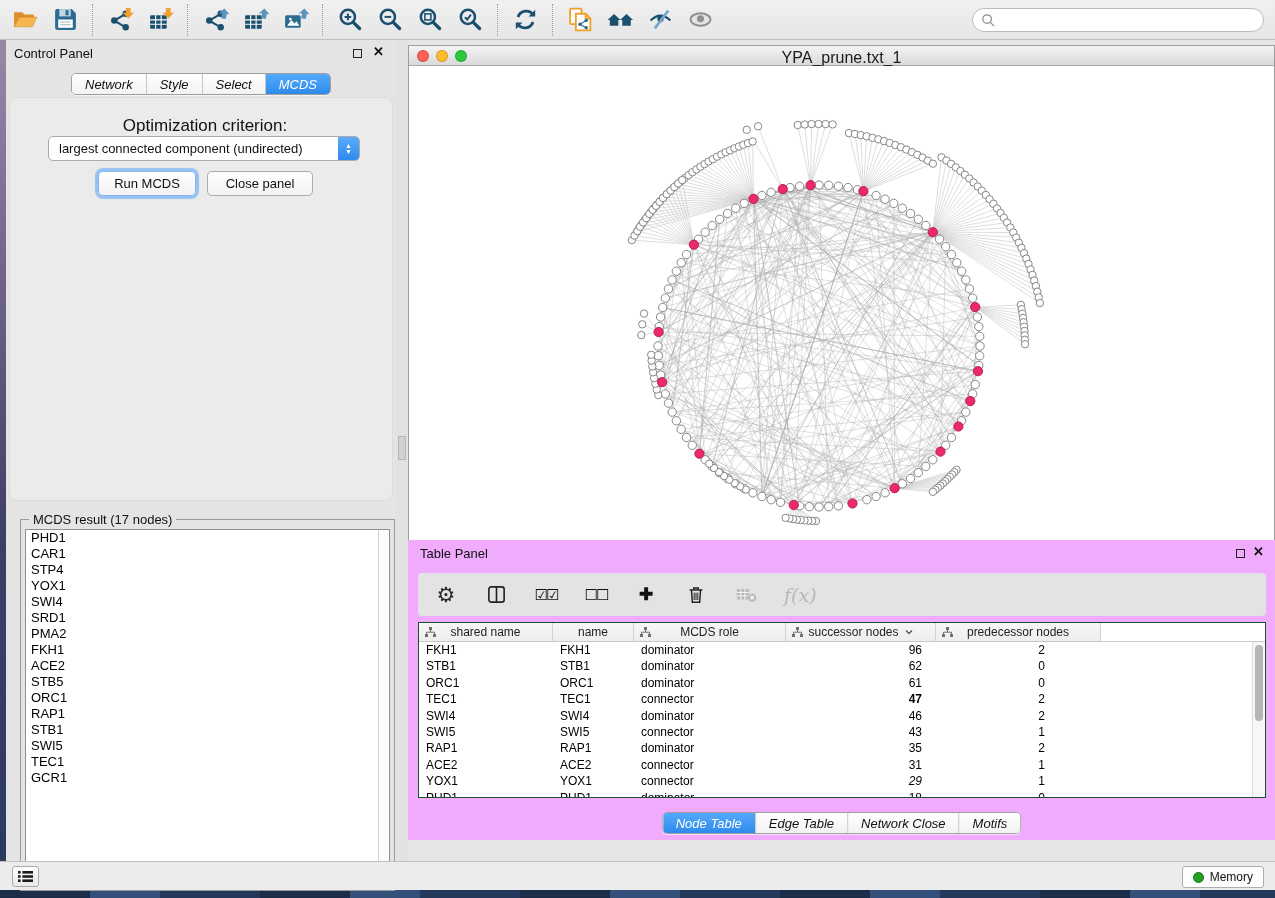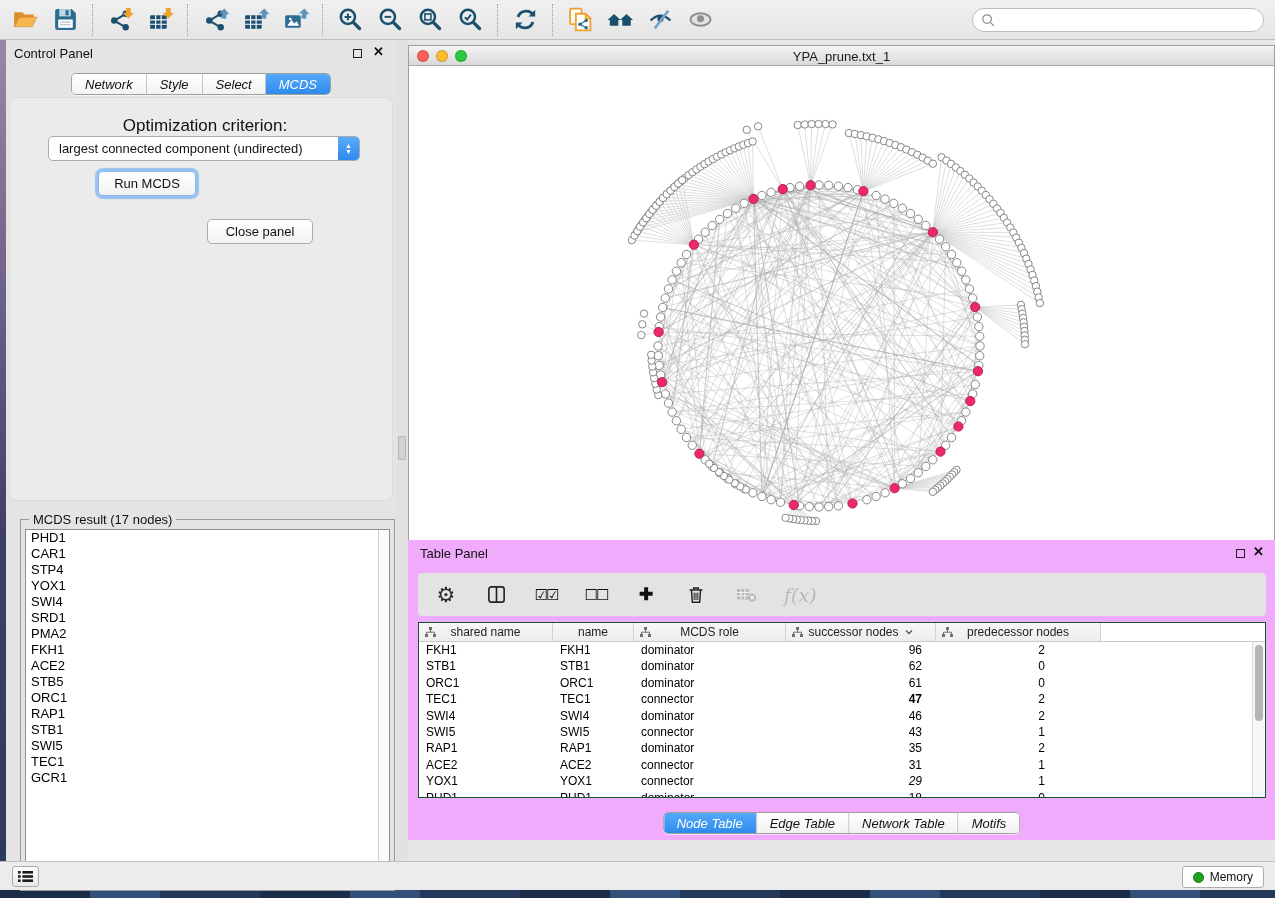--- a/index.html
+++ b/index.html
@@ -46,39 +46,39 @@
   .opt-label{position:absolute;left:8px;right:0;top:18px;text-align:center;font-size:17px;color:#111;}
   .dropdown{position:absolute;left:38px;top:38px;width:312px;height:25px;background:#fff;
             border:1px solid #ababab;border-radius:5px;display:flex;align-items:center;}
   .dropdown .dd-text{flex:1;font-size:13px;padding-left:10px;color:#111;white-space:nowrap;}
   .dd-step{width:21px;height:23px;border-radius:0 4px 4px 0;background:linear-gradient(#5aacf8,#2f88ee);
            display:flex;flex-direction:column;align-items:center;justify-content:center;color:#fff;}
   .dd-step span{font-size:7px;line-height:6px;}
   .btn{position:absolute;height:25px;background:linear-gradient(#ffffff,#f2f2f2);border:1px solid #ababab;
        border-radius:5px;font-size:13px;color:#111;display:flex;align-items:center;justify-content:center;cursor:default;}
   .btn-run{left:88px;top:73px;width:98px;border-color:#85b7ef;box-shadow:0 0 1px 3px rgba(95,165,245,.6);}
-  .btn-closepanel{left:197px;top:73px;width:106px;margin-top:48px;}
+  .btn-closepanel{left:197px;top:73px;width:106px;}
 
   .mcds-fieldset{position:absolute;left:10px;top:421px;width:375px;height:372px;border:1px solid #9a9a9a;background:#e4e4e4;}
   .mcds-legend{position:absolute;left:8px;top:-8px;background:#e4e4e4;padding:0 4px;font-size:13px;color:#111;}
   .mcds-list{position:absolute;left:4px;right:4px;top:9px;bottom:4px;background:#fff;border:1px solid #8f8f8f;overflow:hidden;}
   .mcds-item{font-size:13px;line-height:16px;padding-left:5px;color:#000;}
   .mcds-scroll{position:absolute;right:0;top:0;bottom:0;width:11px;background:#fcfcfc;border-left:1px solid #d0d0d0;}
 
   
   .v-splitter{position:absolute;left:396px;top:40px;width:12px;height:821px;background:#e2e2e2;}
   .v-handle{position:absolute;left:2px;top:396px;width:8px;height:24px;background:#d2d2d2;border:1px solid #b5b5b5;}
   .h-handle{position:absolute;left:777px;top:551px;width:16px;height:8px;background:#cfcfcf;border-radius:2px;}
 
   
   .right-bg{position:absolute;left:408px;top:40px;width:867px;height:821px;background:#e6e6e6;}
   .net-frame{position:absolute;left:408px;top:45px;width:867px;height:512px;border:1px solid #9e9e9e;background:#fff;}
   .net-titlebar{position:relative;height:20px;background:linear-gradient(#f4f4f4,#d9d9d9);border-bottom:1px solid #ababab;}
   .tl{position:absolute;top:4px;width:12px;height:12px;border-radius:50%;}
-  .net-title{position:absolute;left:0;right:0;top:3px;text-align:center;font-size:13px;color:#1a1a1a;}
+  .net-title{position:absolute;left:0;right:0;top:3px;text-align:center;font-size:16px;color:#1a1a1a;}
   .net-canvas{position:absolute;left:0;top:20px;width:865px;height:490px;background:#fff;}
 
   
   .table-panel{position:absolute;left:408px;top:540px;width:867px;height:300px;background:#f0abfc;}
   .tp-float{right:30px;} .tp-close{right:11px;}
   .tp-toolbar{position:absolute;left:10px;top:33px;width:848px;height:43px;background:#e3e3e3;border-radius:4px;
               display:flex;align-items:center;padding-left:16px;gap:26px;}
   .tp-btn{display:flex;align-items:center;justify-content:center;height:30px;min-width:24px;cursor:default;}
   .gear-glyph{font-size:21px;color:#2b2b2b;line-height:22px;}
   .check-glyph{font-size:15px;color:#111;letter-spacing:-2px;}
@@ -1268,21 +1268,21 @@
             <div class="td" style="width: 165px; text-align: right; padding-right: 56px;">0</div>
           </div>
         </div>
       <div class="vscroll">
         <div class="vthumb"></div>
       </div>
     </div>
     <div class="seg tp-tabs" id="tp-tabs">
         <div class="tab sel">Node Table</div>
         <div class="tab">Edge Table</div>
-        <div class="tab">Network Table</div>
+        <div class="tab">Network Close</div>
         <div class="tab">Motifs</div>
       </div>
   </div>
 
   <div class="status-bar">
     <div class="list-btn">
       <svg width="15" height="13" viewBox="0 0 15 13">
         <g fill="#1c1c1c">
             <rect x="0" y="1" width="2.6" height="2.6"></rect>
             <rect x="0" y="5.2" width="2.6" height="2.6"></rect>

